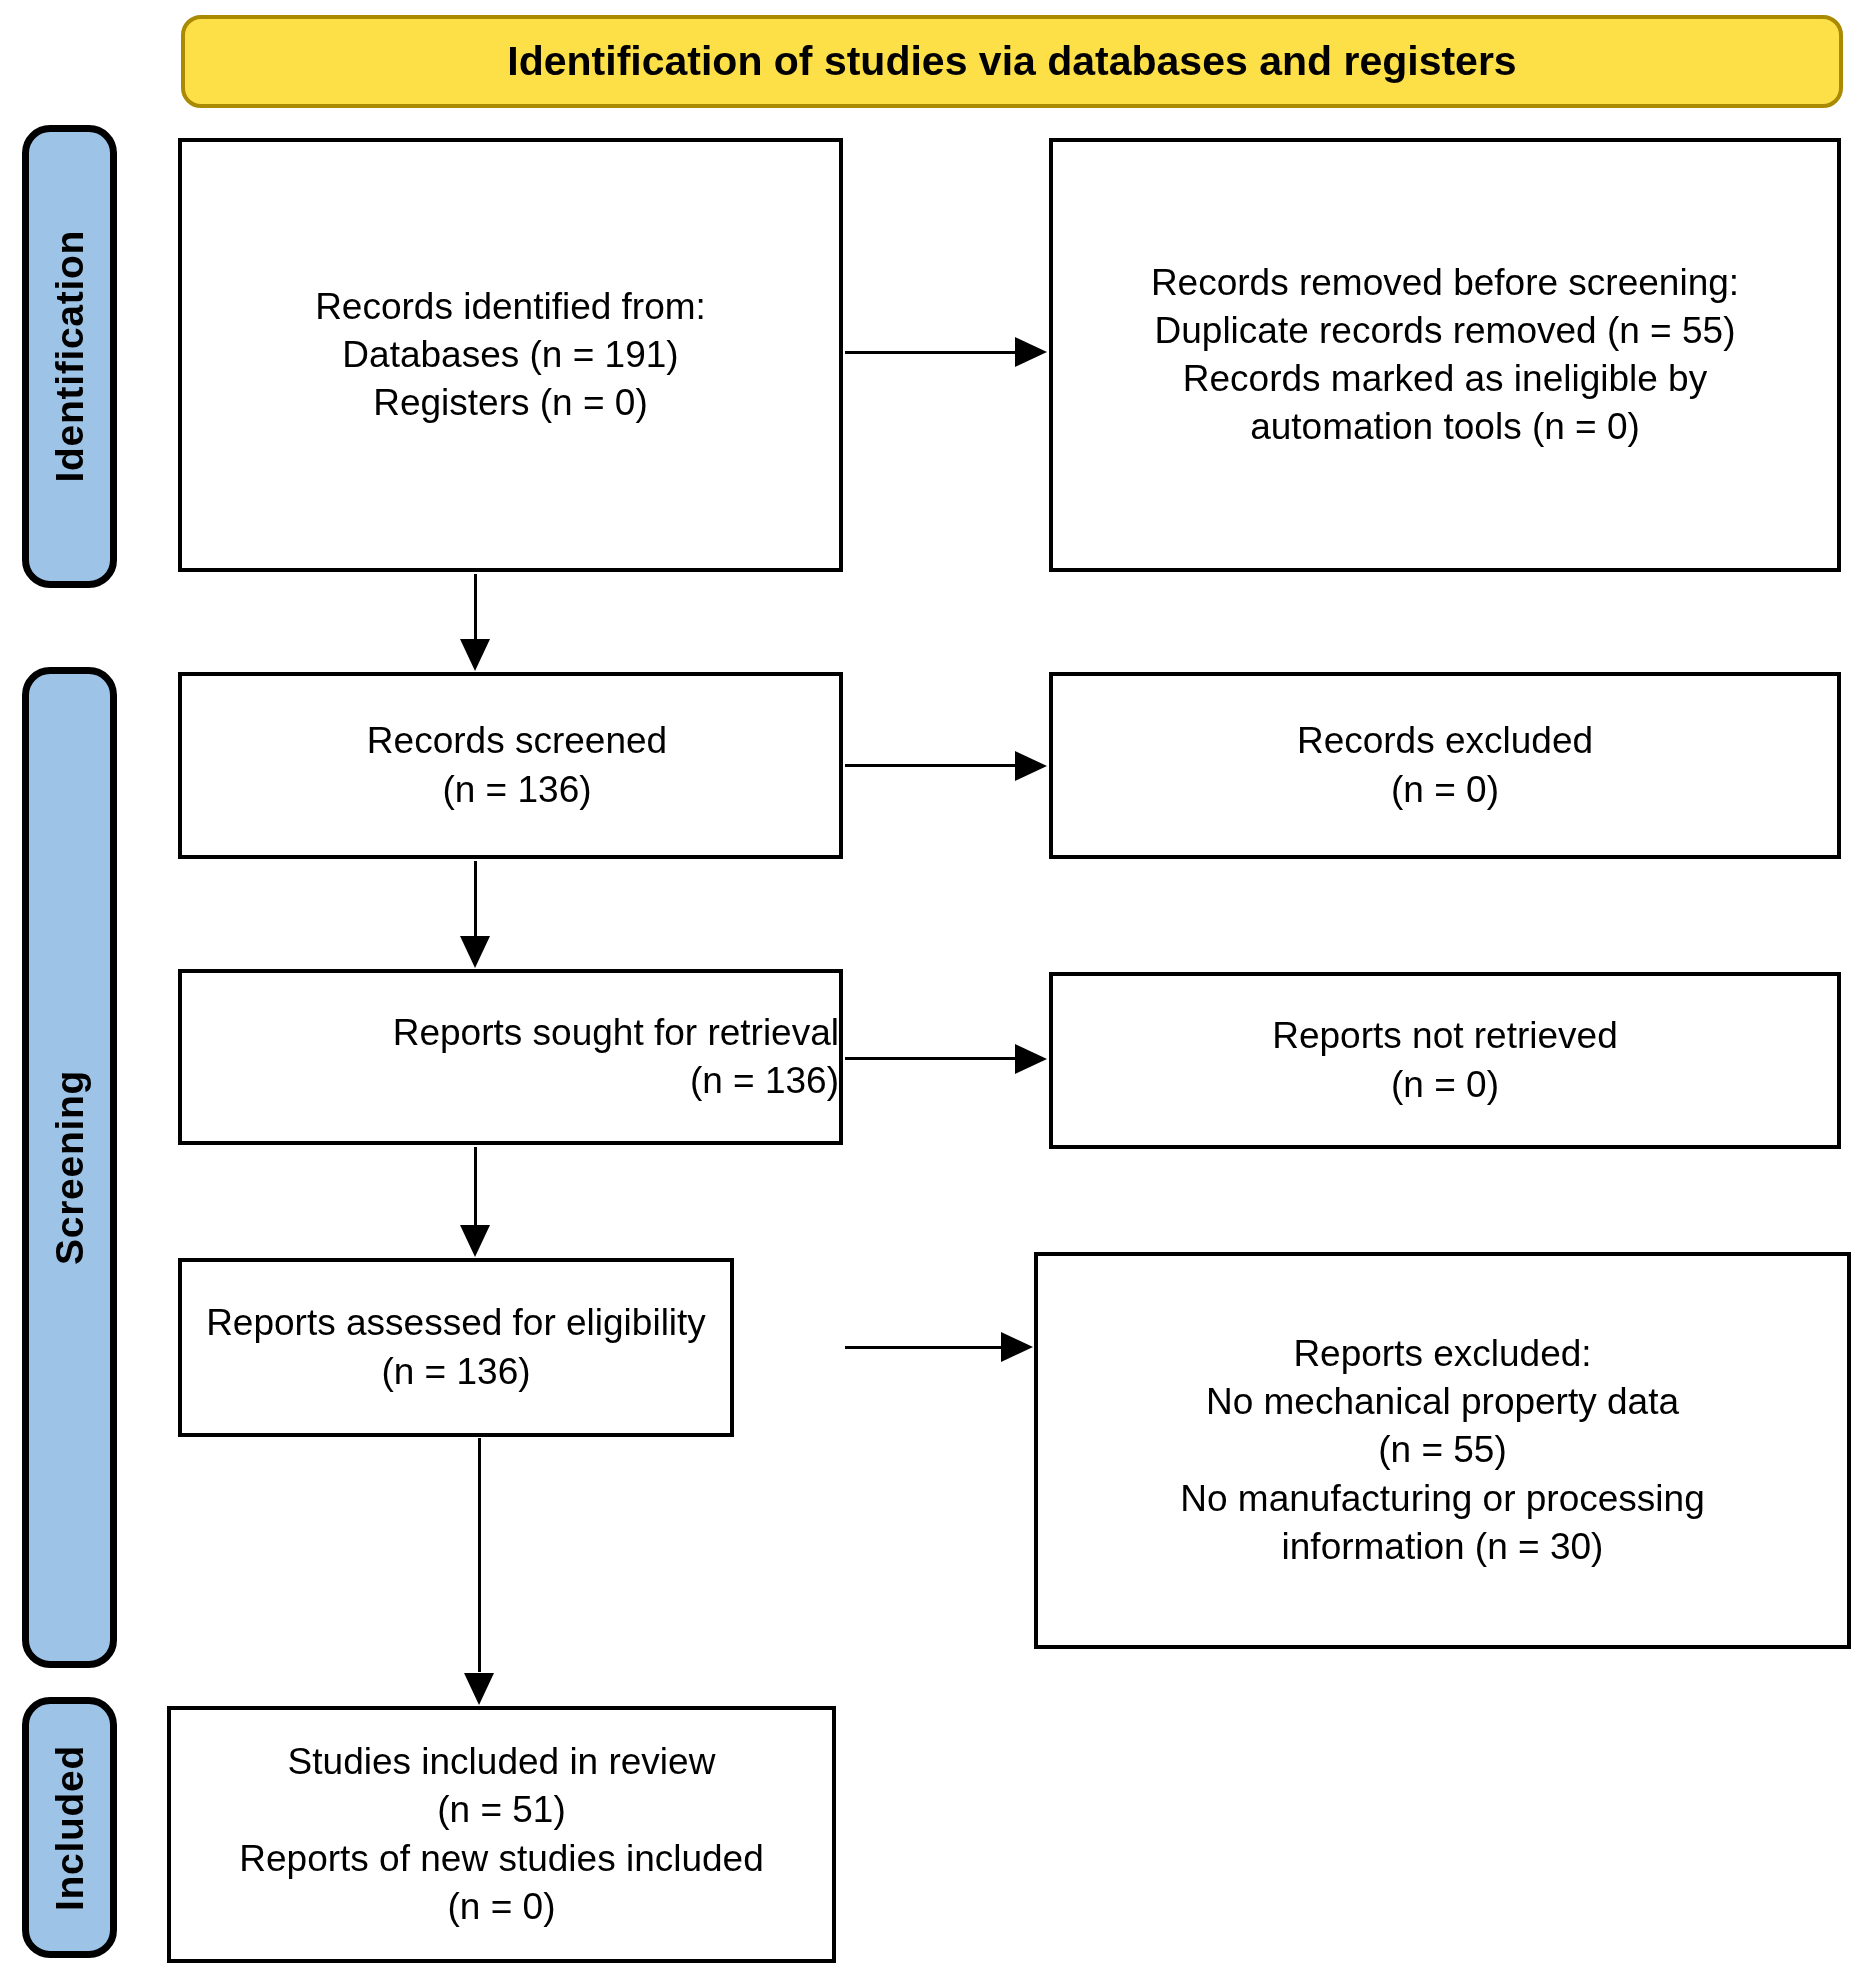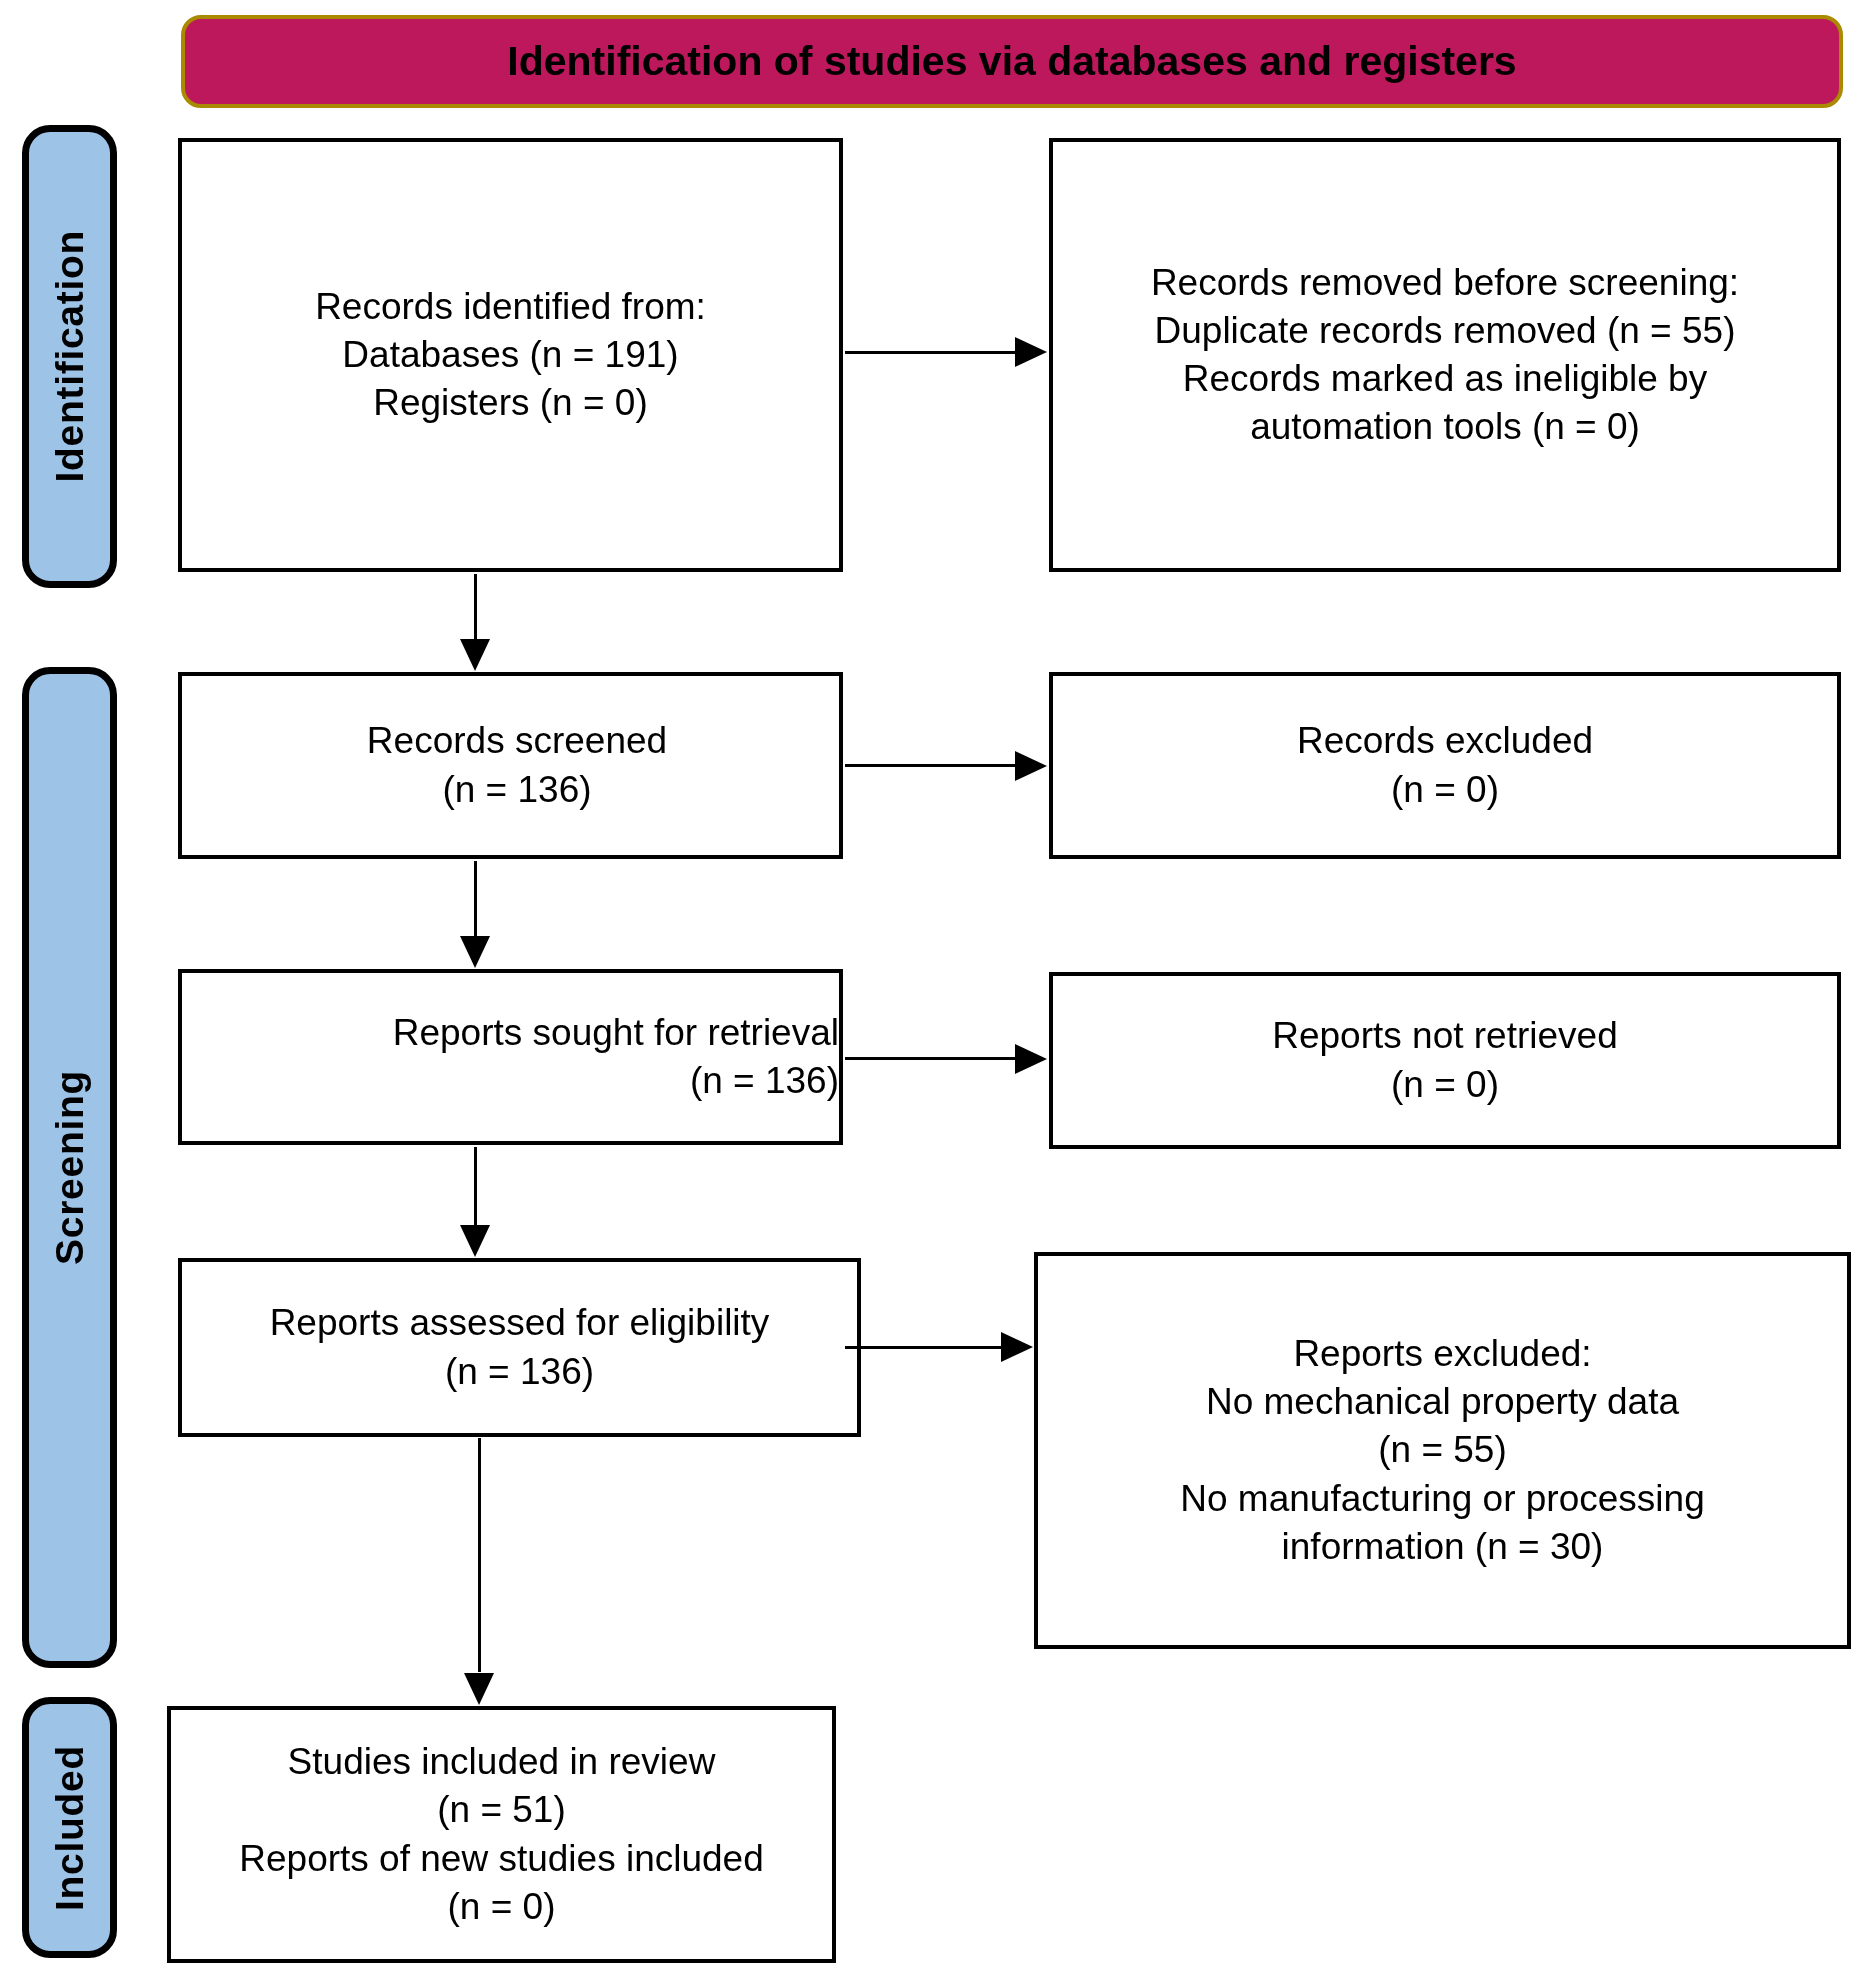--- a/index.html
+++ b/index.html
@@ -8,21 +8,21 @@
     position: relative;
     width: 1861px;
     height: 1985px;
     background: #ffffff;
     font-family: "Liberation Sans", "DejaVu Sans", sans-serif;
     color: #000000;
   }
   .banner {
     position: absolute;
     left: 181px; top: 15px; width: 1662px; height: 93px;
-    background: #be185d;
+    background: #fde047;
     border: 4.7px solid #A98A00;
     border-radius: 20px;
     display: flex; align-items: center; justify-content: center;
     font-weight: bold; font-size: 41px;
     text-align: center;
   }
   .stage {
     position: absolute;
     left: 22px; width: 95px;
     background: #9DC3E6;
@@ -50,21 +50,21 @@
     font-size: 37px;
     line-height: 1.3;
   }
   .lines { white-space: pre-line; width: 100%; }
   .box-records-identified { left: 178px;  top: 138px;  width: 665px;  height: 434px; text-align: center; }
   .box-records-removed    { left: 1049px; top: 138px;  width: 792px; height: 434px; }
   .box-records-screened   { left: 178px;  top: 672px;  width: 665px;  height: 187px; padding-left: 13px; }
   .box-records-excluded   { left: 1049px; top: 672px;  width: 792px; height: 187px; }
   .box-reports-sought     { left: 178px;  top: 969px; width: 665px;  height: 176px; text-align: right; }
   .box-reports-not-retrieved { left: 1049px; top: 972px; width: 792px; height: 177px; }
-  .box-reports-assessed   { left: 178px;  top: 1258px; width: 683px;  height: 179px; }
+  .box-reports-assessed   { left: 178px;  top: 1258px; width: 556px;  height: 179px; }
   .box-reports-excluded   { left: 1034px; top: 1252px; width: 817px; height: 397px; }
   .box-studies-included   { left: 167px;  top: 1706px; width: 669px;  height: 257px; }
 
   .hline, .vline { position: absolute; background: #000000; }
   .hline { height: 3.4px; }
   .vline { width: 3.4px; }
   .head-right {
     position: absolute; width: 0; height: 0;
     border-top: 15px solid transparent;
     border-bottom: 15px solid transparent;

